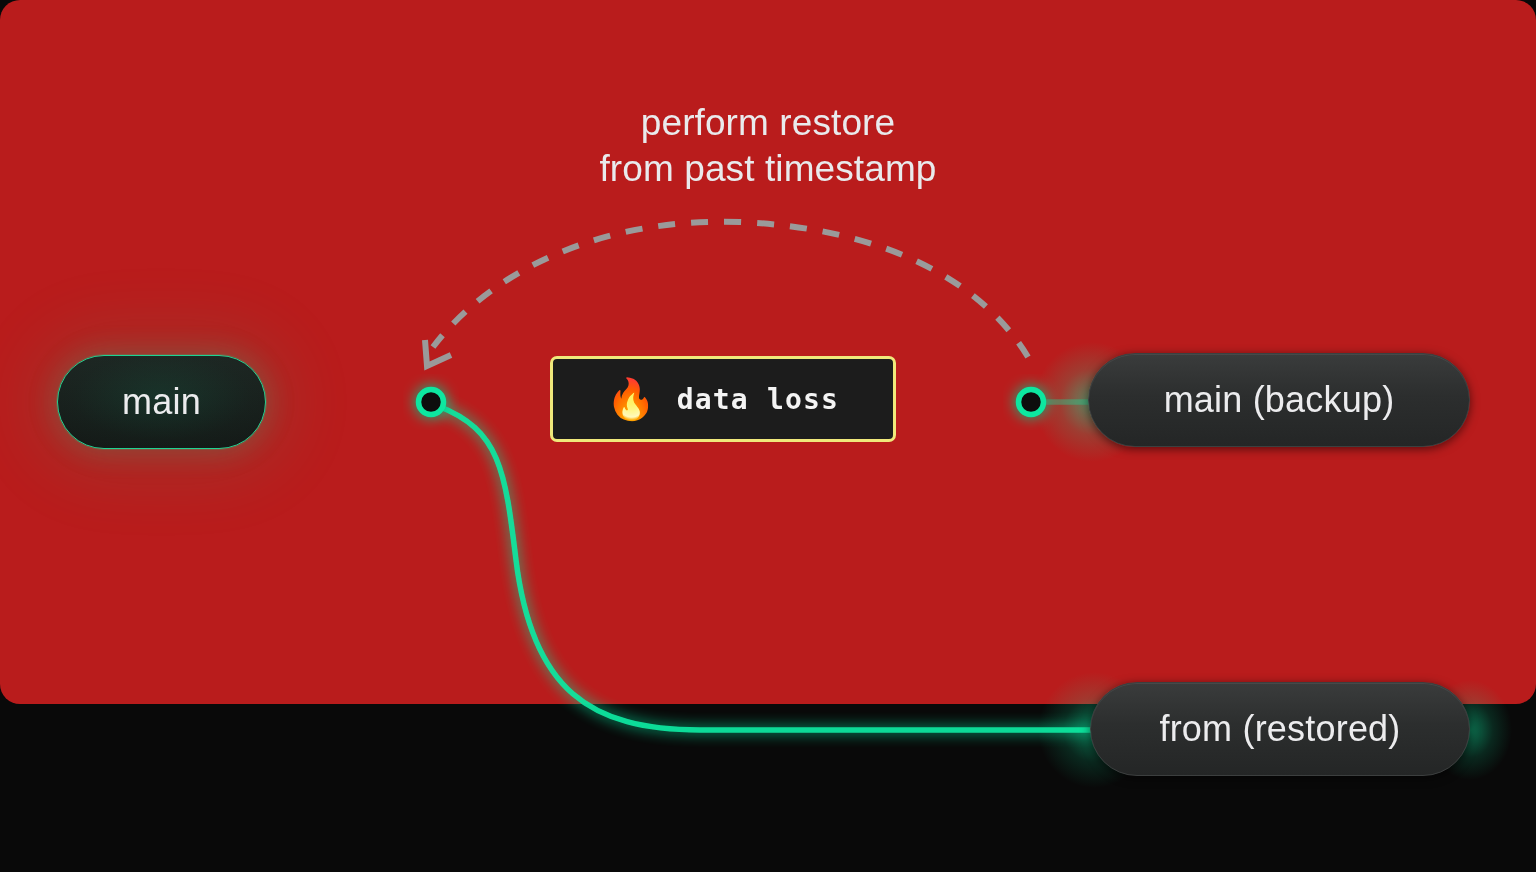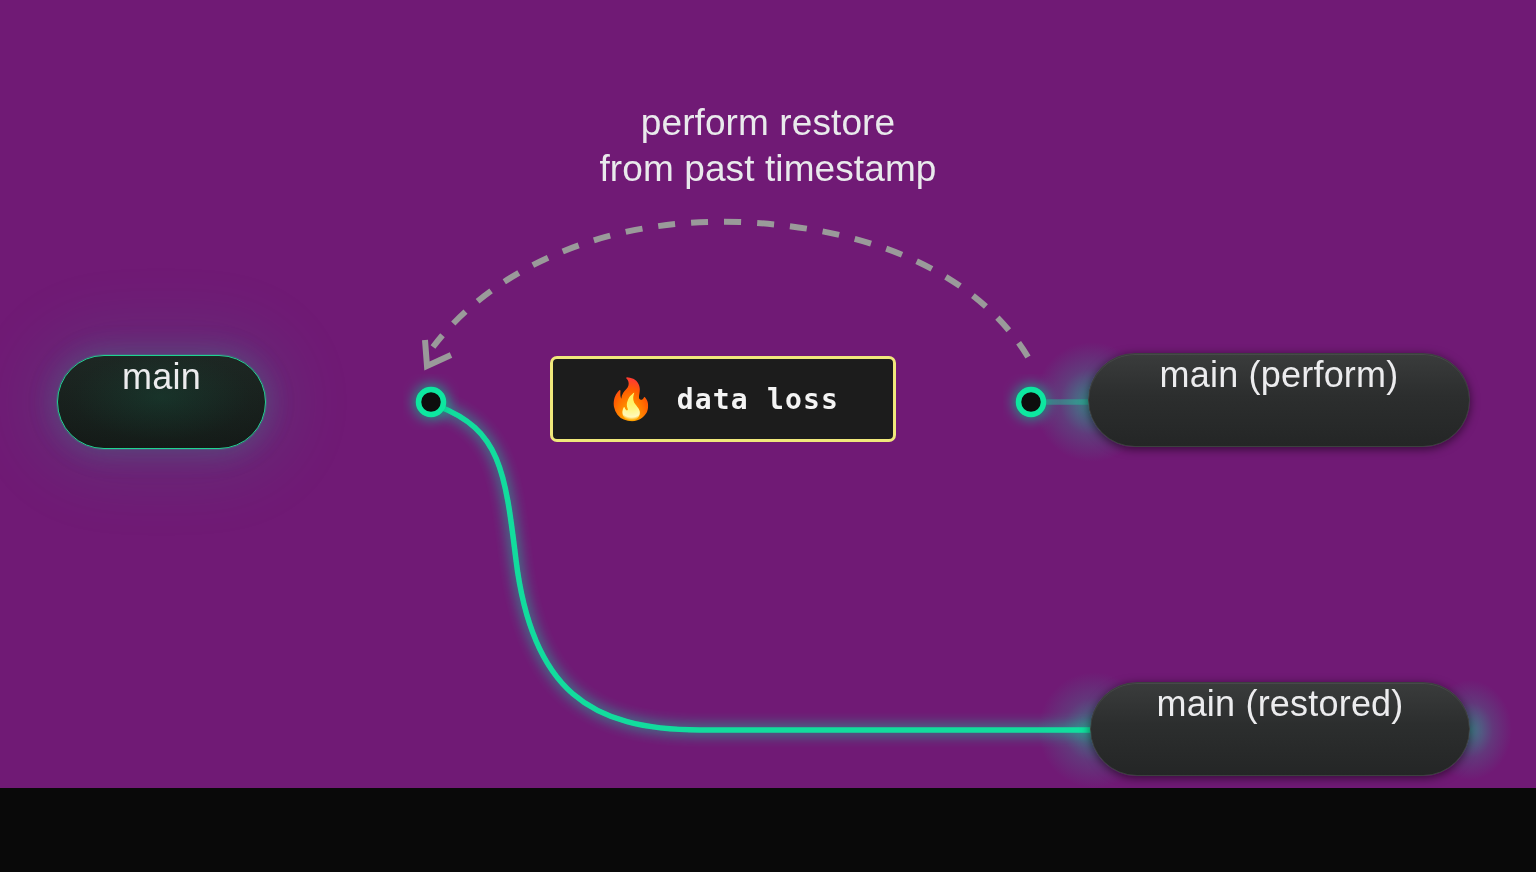--- a/index.html
+++ b/index.html
@@ -4,22 +4,23 @@
 <style>
   * { margin:0; padding:0; box-sizing:border-box; }
   html, body {
     width:1536px; height:872px;
     background:#090909;
     overflow:hidden;
     font-family:"Liberation Sans", sans-serif;
   }
   #stage {
     position:relative;
-    width:1536px; height:788px;
-    background:#701a75;
+    width:1536px; height:704px;
+    background:#b91c1c;
+    border-radius:20px;
   }
 
   
   #wires { position:absolute; inset:0; width:1536px; height:872px; }
 
   
   .caption {
     position:absolute;
     left:0; right:0;
     top:100px;
@@ -30,21 +31,21 @@
     font-weight:400;
     letter-spacing:.1px;
     white-space:pre-line;
     font-family:"Liberation Sans", sans-serif;
   }
 
   
   .pill {
     position:absolute;
     display:flex;
-    align-items:flex-start;
+    align-items:center;
     justify-content:center;
     border-radius:999px;
     color:#ececee;
     font-size:36px;
     font-weight:400;
     letter-spacing:.2px;
     white-space:nowrap;
     font-family:"Liberation Sans", sans-serif;
   }
 
@@ -163,25 +164,25 @@
   </svg>
 
   <div class="caption">perform restore
 from past timestamp</div>
 
   <div class="pill" id="pill-main">
     <span>main</span>
   </div>
 
   <div class="pill" id="pill-backup">
-    <span>main (perform)</span>
+    <span>main (backup)</span>
   </div>
 
   <div class="pill" id="pill-restored">
-    <span>main (restored)</span>
+    <span>from (restored)</span>
   </div>
 
   <div id="box-dataloss">
     <span class="emoji">🔥</span>
     <span class="code">data loss</span>
   </div>
 
 </div>
 
 </body></html>

